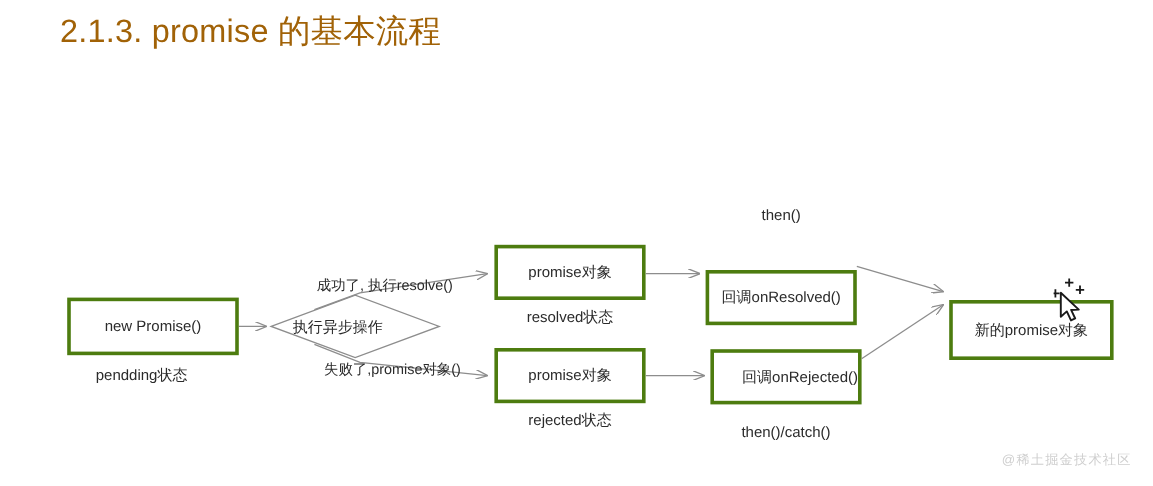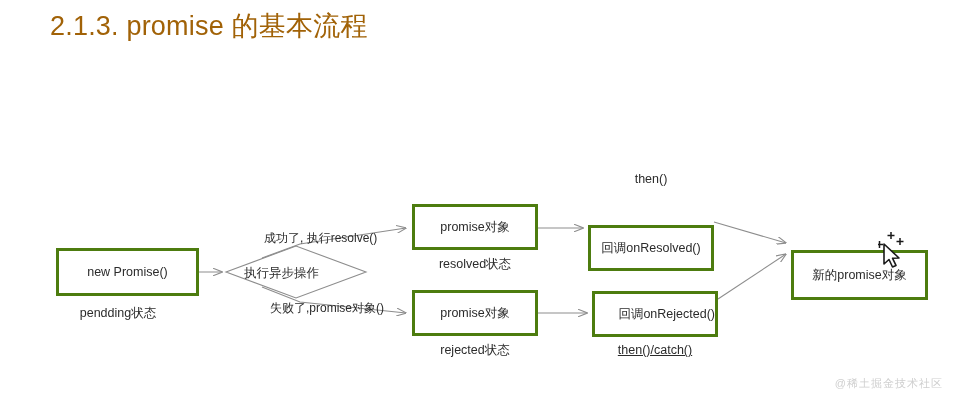--- a/index.html
+++ b/index.html
@@ -76,21 +76,21 @@
   #node-resolved-obj  { left: 412px; top: 204px; width: 126px; height: 46px; }
   #node-rejected-obj  { left: 412px; top: 290px; width: 126px; height: 46px; }
   #node-on-resolved   { left: 588px; top: 205px; width: 126px; height: 46px; margin-top: 20px; }
   #node-on-rejected   { left: 592px; top: 291px; width: 126px; height: 46px; justify-content: flex-end; }
   #node-new-promise-2 { left: 791px; top: 222px; width: 137px; height: 50px; margin-top: 28px; }
 
   #caption-pendding   { left: 56px;  top: 305px; width: 124px; text-align: center; }
   #caption-resolved   { left: 412px; top: 256px; width: 126px; }
   #caption-rejected   { left: 412px; top: 342px; width: 126px; }
   #caption-then       { left: 588px; top: 172px; width: 126px; }
-  #caption-then-catch { left: 592px; top: 343px; width: 126px; text-decoration: underline; }
+  #caption-then-catch { left: 592px; top: 353px; width: 126px; }
 
   #label-success { left: 264px; top: 230px; }
   #label-failure { left: 270px; top: 300px; }
   #label-diamond { left: 233px; top: 265px; }
 
   #cursor-layer {
     position: absolute;
     left: 878px;
     top: 230px;
     width: 40px;

